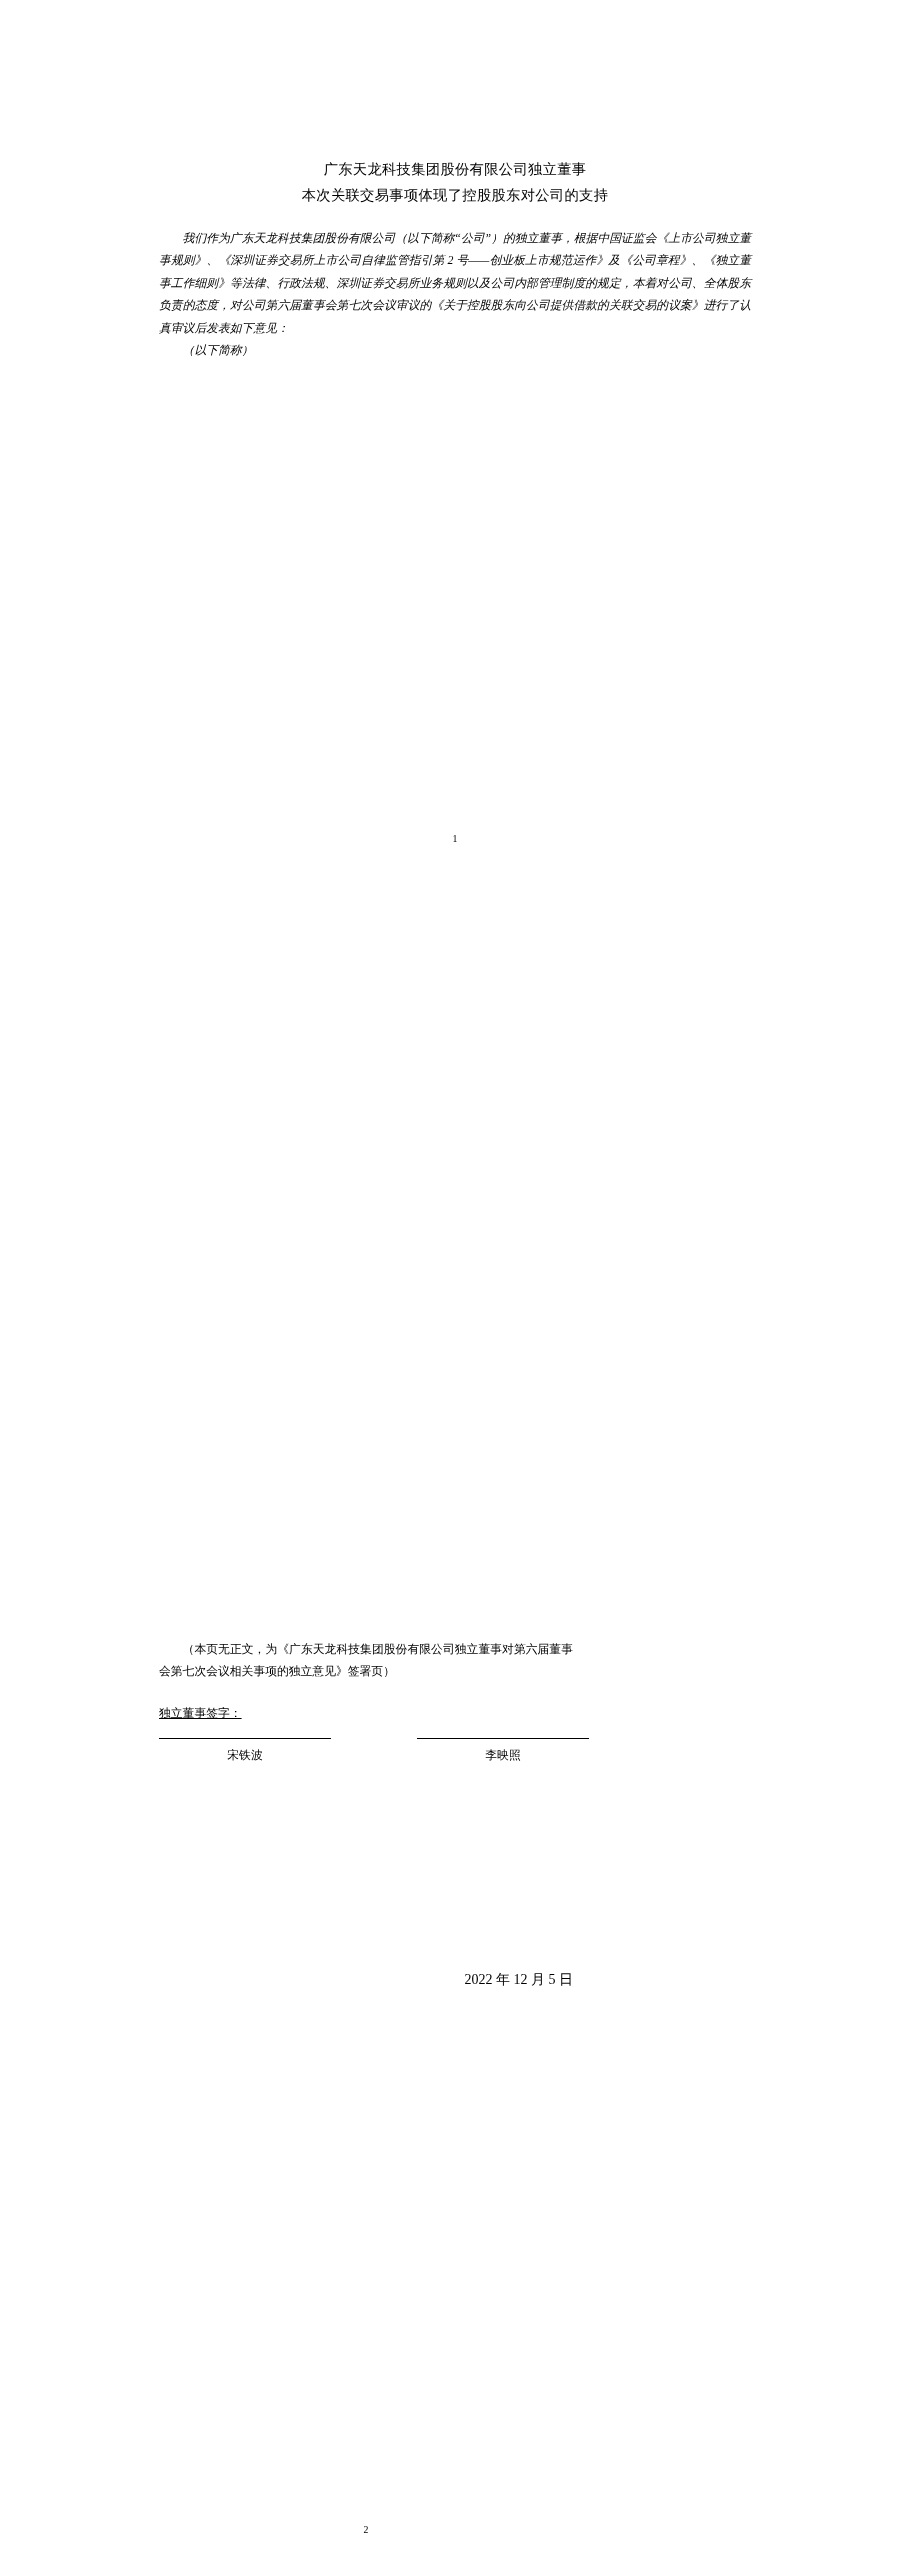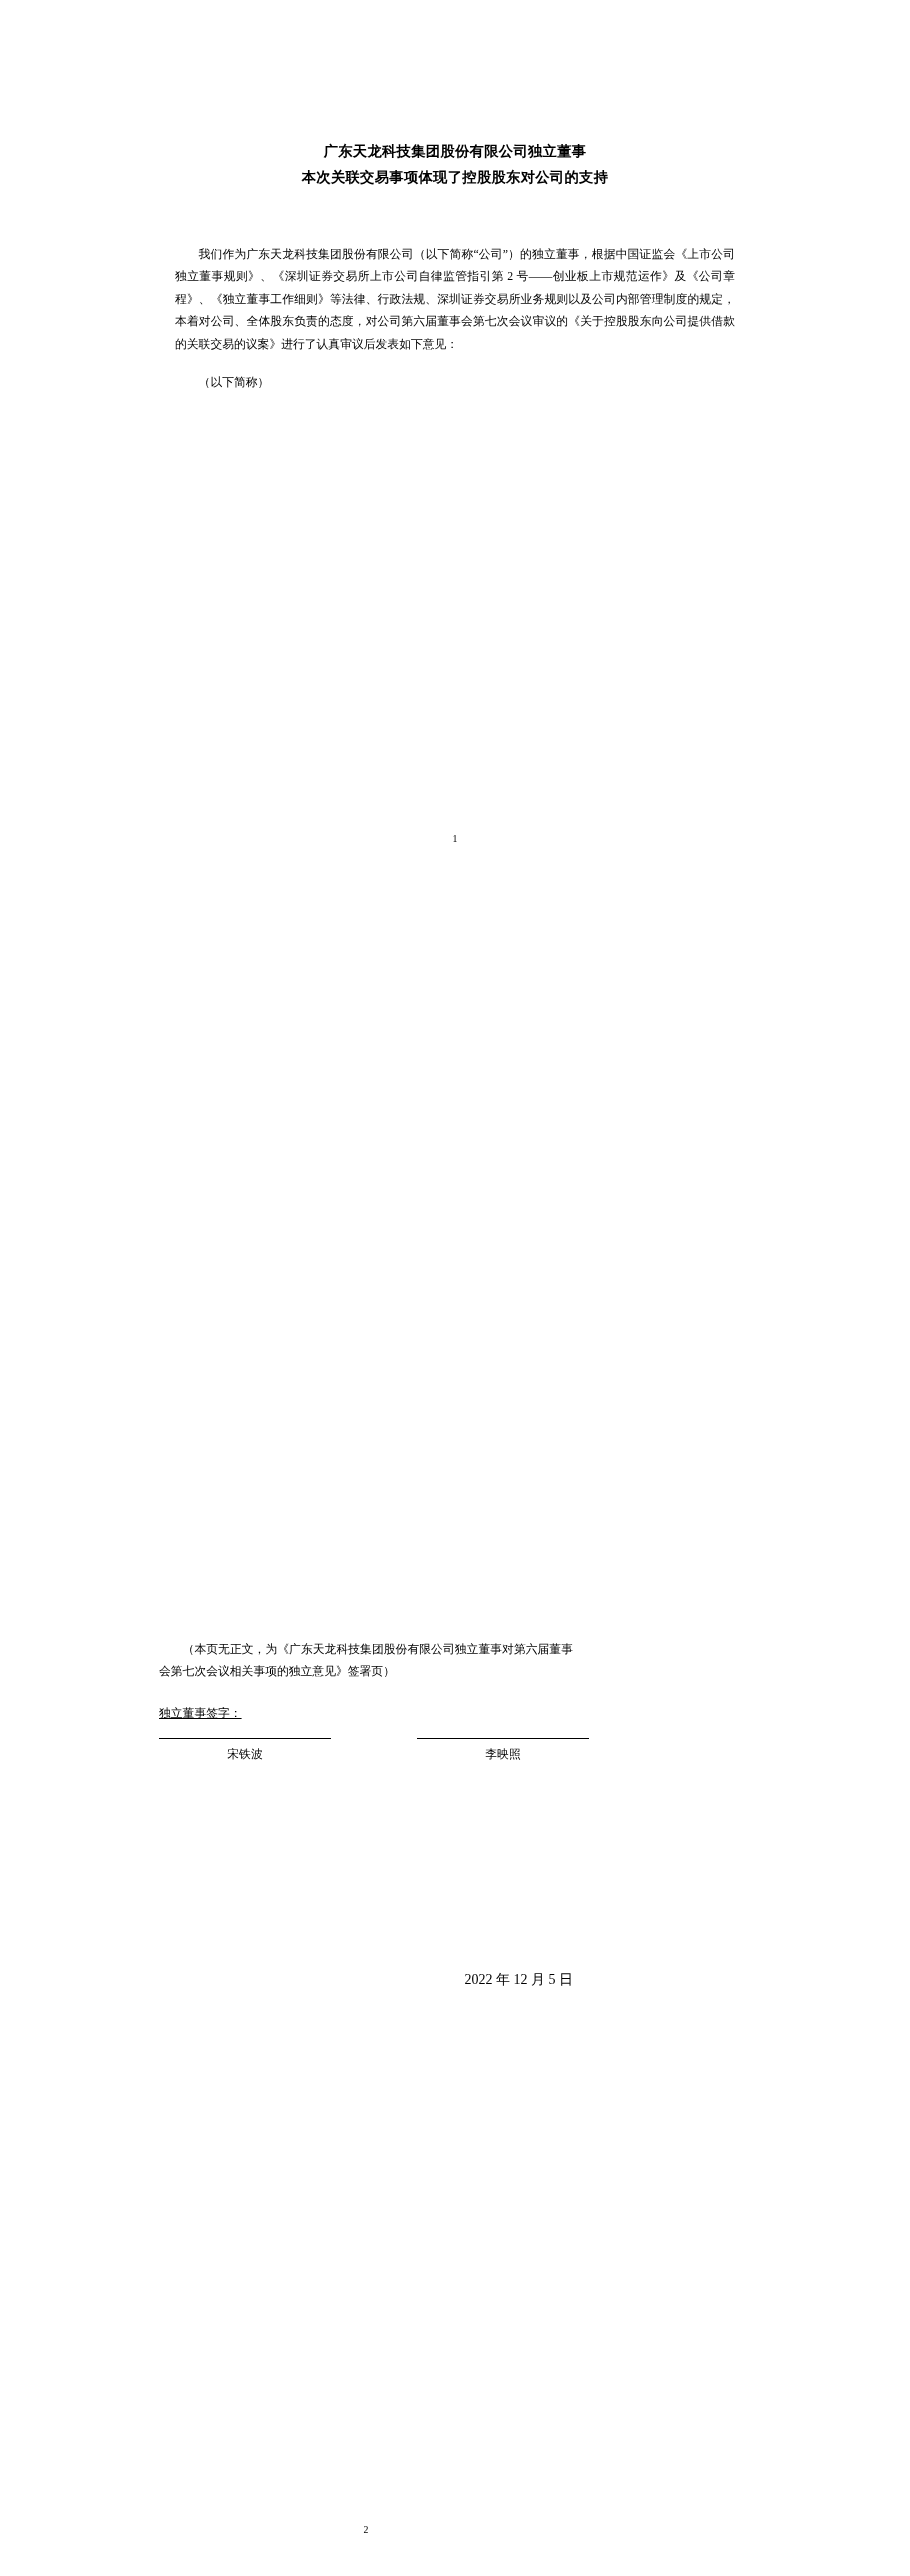--- a/index.html
+++ b/index.html
@@ -35,37 +35,39 @@
     height: 1288px;
   }
   .content {
     position: absolute;
     left: 159px;
     right: 159px;
     top: 0;
   }
   .title {
     text-align: center;
-    font-weight: bold;
+    font-weight: normal;
     font-size: 14.3px;
     line-height: 26px;
     letter-spacing: 0.3px;
+    margin-top: 18px;
   }
   .title-line {
     display: block;
   }
   .body-text {
     font-size: 11.8px;
     line-height: 22.4px;
     text-align: justify;
     text-justify: inter-ideograph;
   }
   .para {
     text-indent: 2em;
-    margin: 16px;
+    margin: 0;
+    font-style: italic;
   }
   .para + .para {
     margin-top: 0;
   }
   .sig-label {
     font-size: 11.8px;
     line-height: 22.4px;
     text-indent: 0;
   }
   .page-number {
@@ -78,21 +80,20 @@
   .sign-area {
     position: absolute;
     left: 159px;
     right: 159px;
   }
   .sign-row {
     display: flex;
     justify-content: flex-start;
     gap: 86px;
     margin-top: 0;
-    font-family: Liberation Mono, monospace;
   }
   .sign-col {
     width: 189px;
     text-align: center;
   }
   .sign-line {
     border-top: 0.6px solid #000;
     height: 0;
     width: 172px;
     margin: 0 auto 8px auto;

